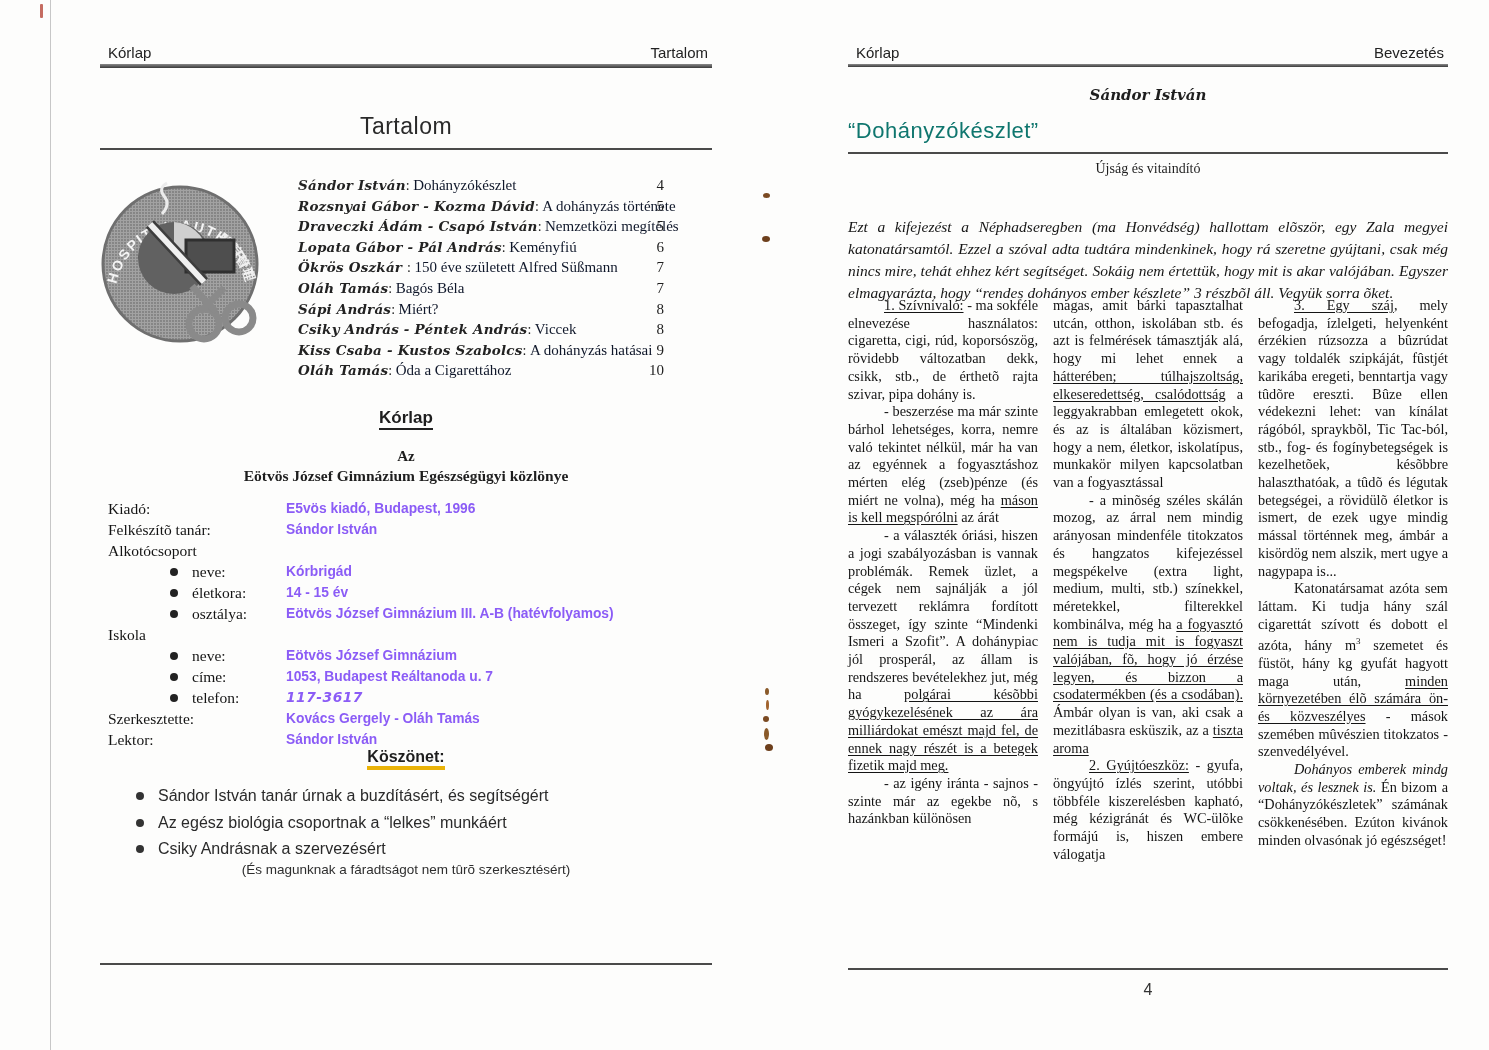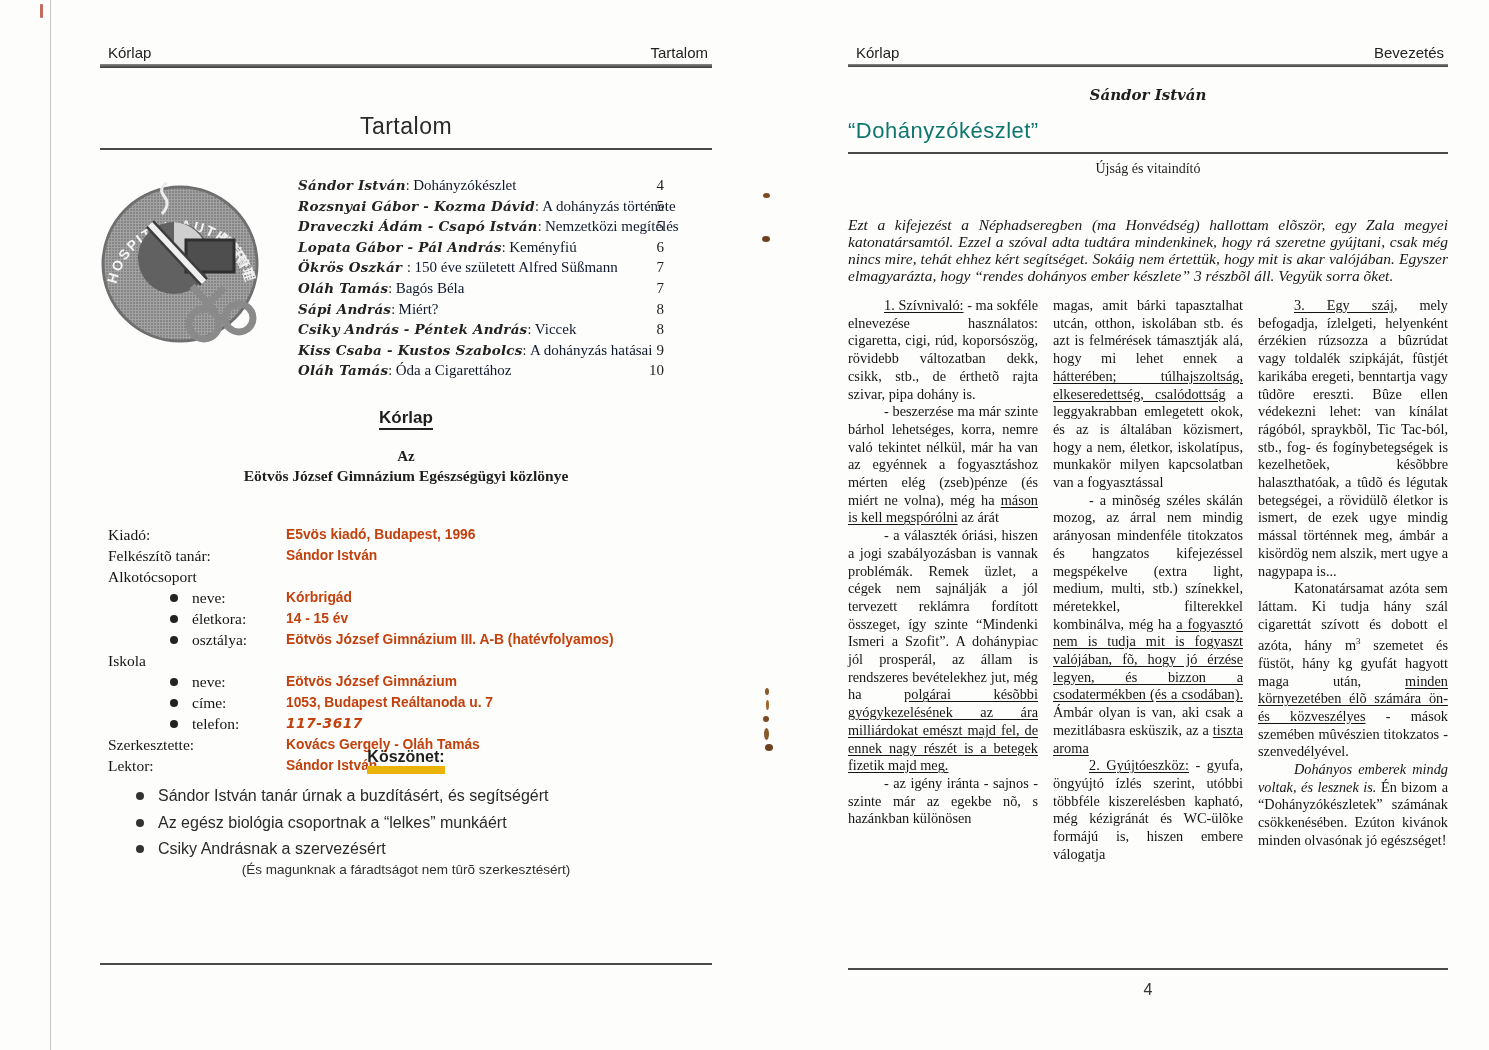--- a/index.html
+++ b/index.html
@@ -28,42 +28,42 @@
   #toc-list{position:absolute;left:198px;top:176px;width:372px;}
   .toc-row{position:relative;height:20.6px;white-space:nowrap;}
   .toc-author{font-family:"DejaVu Serif",serif;font-style:italic;font-weight:bold;font-size:13.5px;letter-spacing:.2px;color:#222;}
   .toc-sep{font-size:14px;}
   .toc-item-title{font-family:"Liberation Serif",serif;font-size:15px;color:#0f172a;}
   .toc-page{position:absolute;right:6px;top:1px;font-family:"Liberation Serif",serif;font-size:15px;}
   .masthead-title{position:absolute;top:408px;left:0;right:0;text-align:center;}
   .masthead-title span{font-family:"Liberation Sans",sans-serif;font-weight:bold;font-size:17px;border-bottom:2px solid #222;padding-bottom:1px;}
   .masthead-az{position:absolute;top:448px;left:0;right:0;text-align:center;font-weight:bold;font-size:15px;}
   .masthead-sub{position:absolute;top:467px;left:0;right:0;text-align:center;font-weight:bold;font-size:15.5px;}
-  #info-rows{position:absolute;left:8px;top:524px;width:596px;}
+  #info-rows{position:absolute;left:8px;top:498px;width:596px;}
   .info-row{position:relative;min-height:21px;line-height:21px;}
   .info-label{font-size:15.5px;color:#141414;}
   .info-row.lvl1 .info-label-wrap{padding-left:62px;}
   .info-bullet{display:inline-block;width:8px;height:8px;border-radius:50%;background:#222;margin-right:14px;vertical-align:1px;}
-  .info-value{position:absolute;left:178px;top:0;font-family:"Liberation Sans",sans-serif;font-weight:bold;font-size:13.8px;color:#c2410c;white-space:nowrap;}
+  .info-value{position:absolute;left:178px;top:0;font-family:"Liberation Sans",sans-serif;font-weight:bold;font-size:13.8px;color:#8b5cf6;white-space:nowrap;}
   .info-value.hand{font-family:"DejaVu Sans",sans-serif;font-style:italic;letter-spacing:.5px;}
   .thanks-title{position:absolute;top:748px;left:0;right:0;text-align:center;}
-  .thanks-title span{font-family:"Liberation Sans",sans-serif;font-weight:bold;font-size:16px;border-bottom:8px solid #eab308;padding-bottom:1px;}
+  .thanks-title span{font-family:"Liberation Sans",sans-serif;font-weight:bold;font-size:16px;border-bottom:4px solid #eab308;padding-bottom:1px;}
   #thanks-list{position:absolute;top:783px;left:30px;width:560px;}
   .thanks-item{position:relative;padding-left:28px;font-family:"Liberation Sans",sans-serif;font-size:16px;line-height:26.5px;color:#2a2a2a;}
   .thanks-item::before{content:"";position:absolute;left:6px;top:9px;width:8px;height:8px;border-radius:50%;background:#333;}
   .thanks-note{position:absolute;top:862px;left:0;right:0;text-align:center;font-family:"Liberation Sans",sans-serif;font-size:13.5px;color:#2e2e2e;}
   .bottom-rule-left{top:963px;}
   
   #logo{position:absolute;left:0px;top:170px;width:168px;height:194px;}
   
   .art-author{position:absolute;top:86px;left:0;right:0;text-align:center;font-family:"DejaVu Serif",serif;font-style:italic;font-weight:bold;font-size:15px;}
   .art-title{position:absolute;top:118px;left:0;right:0;font-family:"Liberation Sans",sans-serif;font-size:22px;letter-spacing:.5px;color:#0f766e;}
   .art-title-rule{top:152px;}
   .art-subtitle{position:absolute;top:161px;left:0;right:0;text-align:center;font-size:14px;}
-  .lead{position:absolute;top:200px;left:0;width:600px;font-style:italic;font-size:15.5px;line-height:17px;text-align:justify;color:#161616;}
+  .lead{position:absolute;top:200px;left:0;width:600px;font-style:italic;font-size:15.5px;line-height:22px;text-align:justify;color:#161616;}
   #article-columns{position:absolute;top:297px;left:0;width:600px;display:flex;gap:15px;}
   .col{width:190px;}
   .col p{margin:0;font-size:14.3px;line-height:17.7px;text-align:justify;color:#141414;hyphens:auto;}
   .col p.indent{text-indent:36px;}
   .u{text-decoration:underline;text-underline-offset:2px;}
   .i{font-style:italic;}
   sup{font-size:9px;}
   .footer-rule-right{top:968px;}
   .page-number{position:absolute;top:981px;left:0;right:0;text-align:center;font-family:"Liberation Sans",sans-serif;font-size:16px;color:#333;}
 </style>

